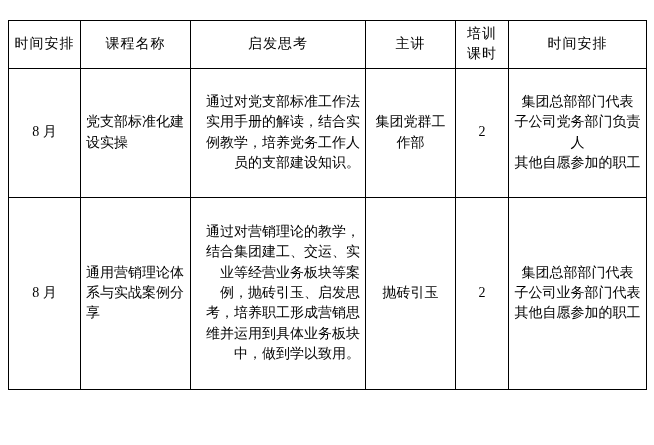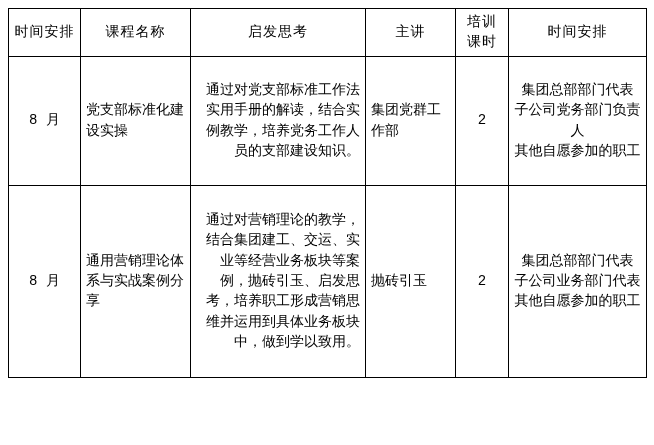--- a/index.html
+++ b/index.html
@@ -16,23 +16,22 @@
   }
   .sheet {
     position: relative;
     width: 654px;
     height: 445px;
     background: #ffffff;
   }
   table.training-table {
     border-collapse: collapse;
     table-layout: fixed;
-    margin: 8px 0 0 8px;
+    margin: 20px 0 0 8px;
     width: 638px;
-    font-family: Liberation Mono, monospace;
   }
   table.training-table td,
   table.training-table th {
     border: 1px solid #000000;
     vertical-align: middle;
     padding: 3px 5px;
     font-weight: normal;
     font-size: 14px;
     line-height: 1.45;
   }
@@ -59,20 +58,21 @@
     text-align: left;
     font-size: 14px;
     line-height: 1.75;
   }
   td.course-content {
     text-align: right;
     font-size: 14px;
     line-height: 1.75;
   }
   td.teacher {
+    text-align: center;
     font-size: 14px;
     line-height: 1.75;
   }
   td.hours {
     text-align: center;
     font-size: 14px;
   }
   td.target {
     text-align: center;
     font-size: 14px;

